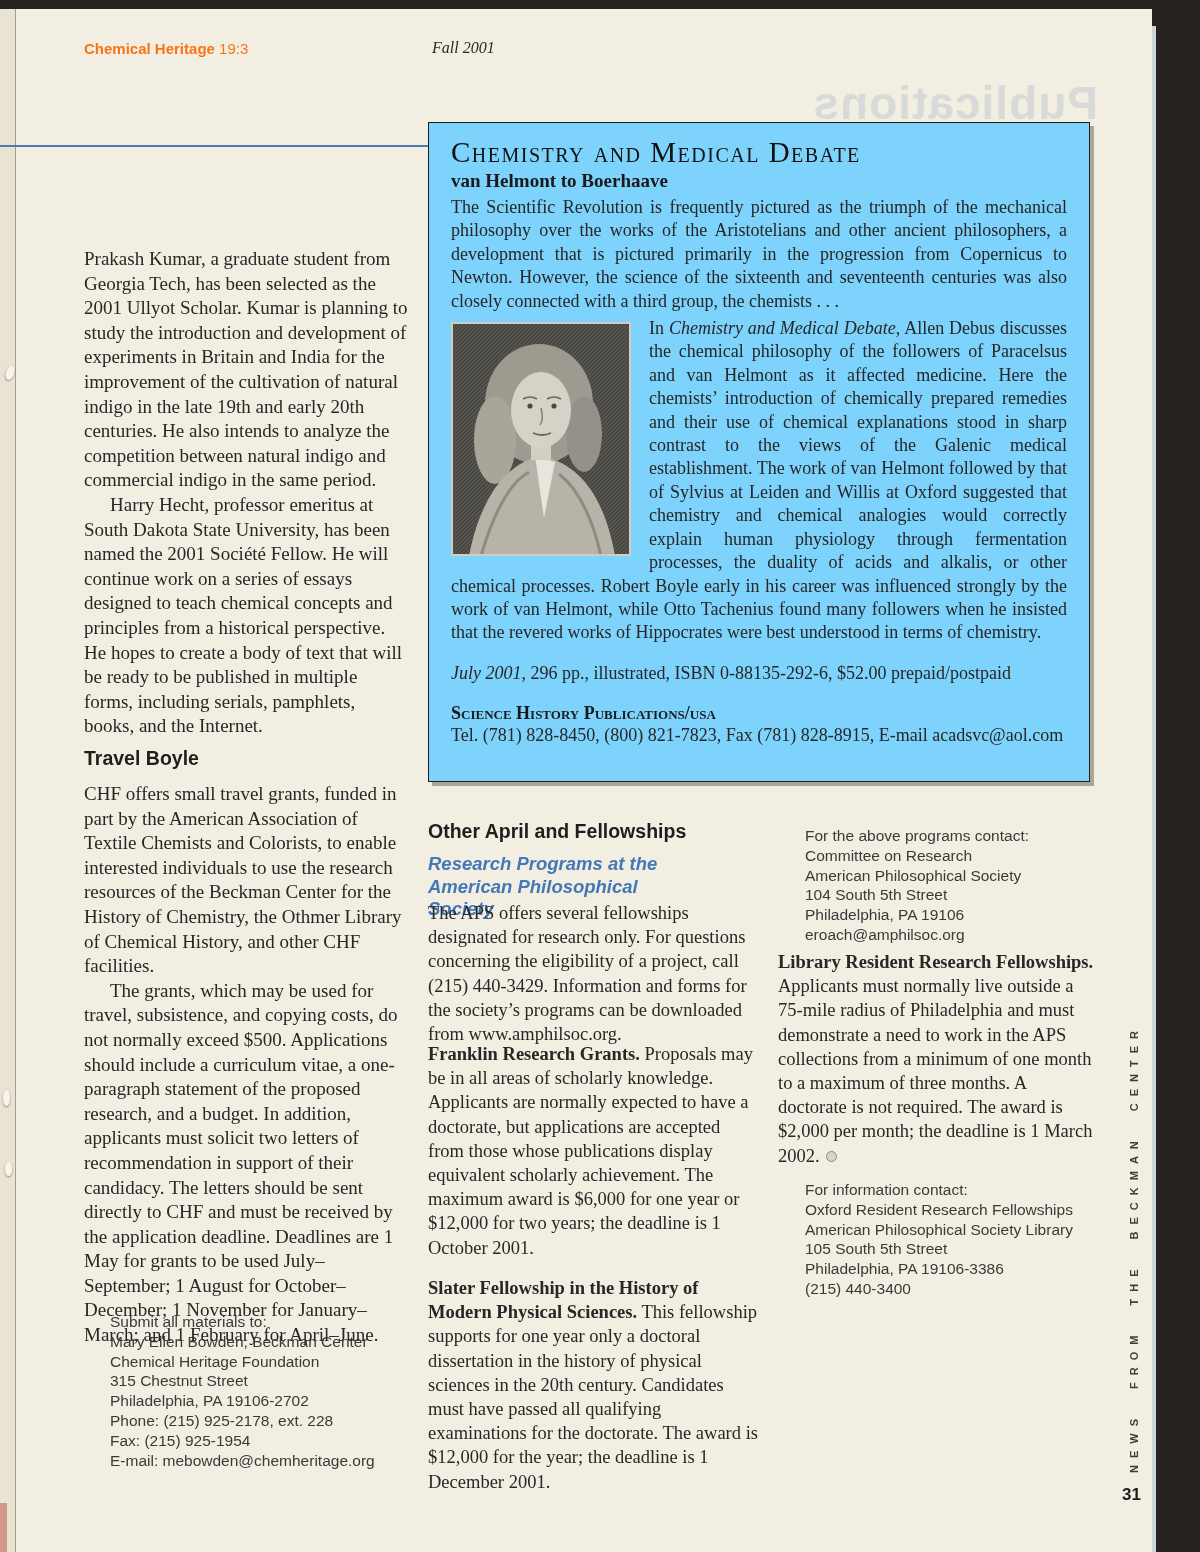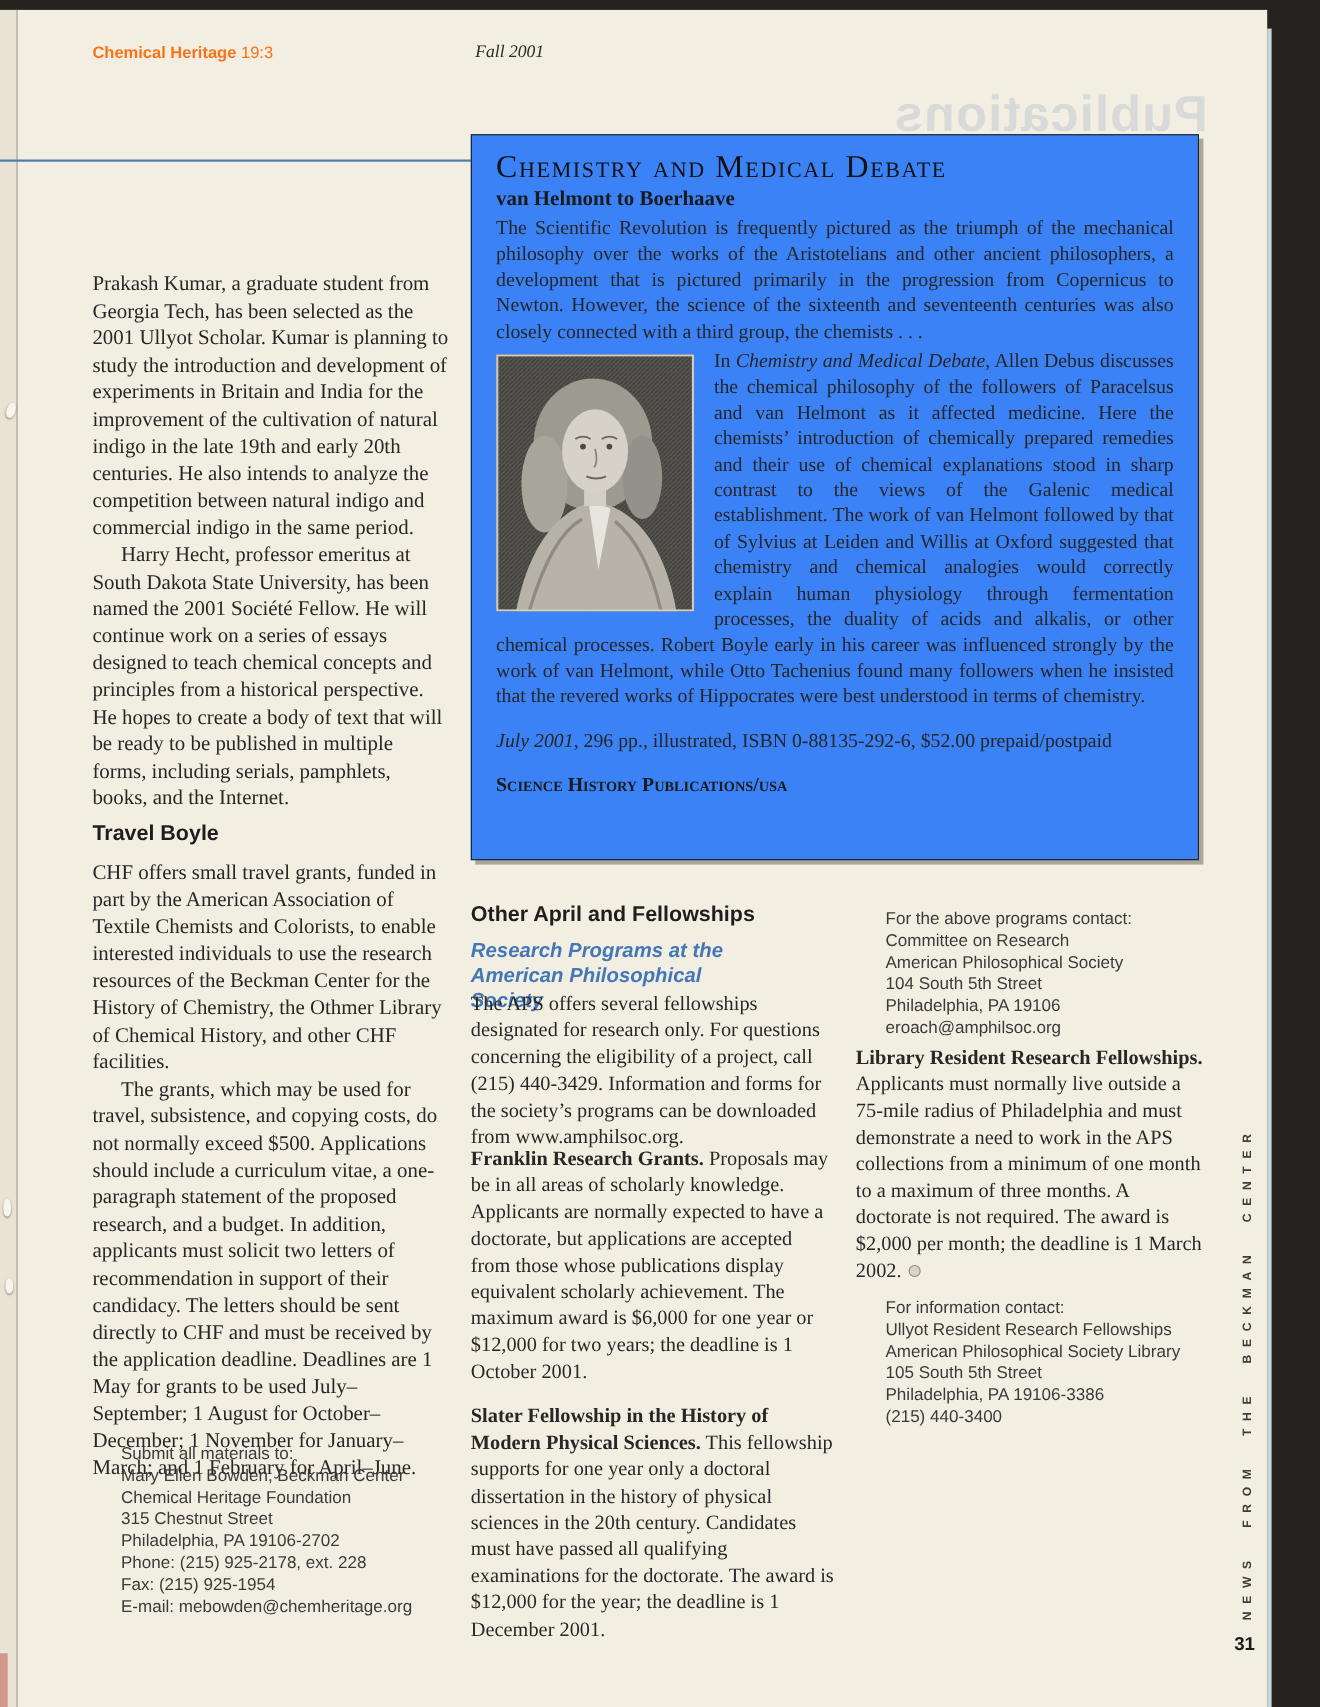--- a/index.html
+++ b/index.html
@@ -23,21 +23,21 @@
   .h-sans{font-family:"Liberation Sans",sans-serif;font-weight:bold;font-size:19.5px;line-height:23px;color:#1e1e1e;}
   .body-serif{font-size:19px;line-height:24.6px;color:#272727;}
   .body-serif p{margin:0;}
   .body-serif p + p{text-indent:26px;}
   .addr{font-family:"Liberation Sans",sans-serif;font-size:15.5px;line-height:19.8px;color:#3a3a3a;}
   .addr div{white-space:nowrap;}
   
   .abs{position:absolute;}
   
   .adbox{position:absolute;left:428px;top:122px;width:662px;height:660px;box-sizing:border-box;
-         background:#3b82f6;border:1.5px solid #1f1f1f;box-shadow:4px 4px 0 rgba(125,118,103,.6);
+         background:#7dd3fc;border:1.5px solid #1f1f1f;box-shadow:4px 4px 0 rgba(125,118,103,.6);
          padding:12px 22px 10px 22px;overflow:hidden;}
   .ad-title{font-variant:small-caps;font-size:29px;letter-spacing:1.5px;color:#121212;line-height:34px;}
   .ad-sub{font-weight:bold;font-size:19px;line-height:23px;color:#1a1a1a;}
   .ad-by{font-style:italic;font-size:19px;line-height:23px;color:#222;}
   .ad-para{font-size:18px;line-height:23.4px;text-align:justify;color:#262626;margin:4px 0 0 0;}
   .portrait{float:left;width:180px;height:234px;margin:9px 18px 4px 0;}
   .ad-pub{font-size:18px;margin-top:18px;}
   .ad-pub .it{font-style:italic;}
   .ad-publisher{font-variant:small-caps;font-weight:bold;font-size:18px;line-height:22px;margin-top:18px;color:#1a1a1a;}
   .ad-line{font-size:18px;line-height:22.6px;}
@@ -130,20 +130,21 @@
         <path d="M82 111 Q91 115 100 111" stroke="#6b655c" stroke-width="1.8" fill="none"></path>
         <rect x="1" y="1" width="178" height="232" fill="none" stroke="#cfccc2" stroke-width="2"></rect>
       </svg>
     </div>
 
     <p class="ad-para"><span>In </span><span style="font-style:italic">Chemistry and Medical Debate</span><span>, Allen Debus discusses the chemical philosophy of the followers of Paracelsus and van Helmont as it affected medicine. Here the chemists’ introduction of chemically prepared remedies and their use of chemical explanations stood in sharp contrast to the views of the Galenic medical establishment. The work of van Helmont followed by that of Sylvius at Leiden and Willis at Oxford suggested that chemistry and chemical analogies would correctly explain human physiology through fermentation processes, the duality of acids and alkalis, or other chemical processes. Robert Boyle early in his career was influenced strongly by the work of van Helmont, while Otto Tachenius found many followers when he insisted that the revered works of Hippocrates were best understood in terms of chemistry.</span></p>
 
     <div class="ad-pub" style="clear:both;"><span class="it">July 2001</span><span>, 296 pp., illustrated,  ISBN 0-88135-292-6,  $52.00 prepaid/postpaid</span></div>
 
     <div class="ad-publisher">Science History Publications/usa</div>
+    <div class="ad-line">Tel. (781) 828-8450, (800) 821-7823, Fax (781) 828-8915, E-mail acadsvc@aol.com</div>
 
   </div>
 
   <div class="abs h-sans" style="left:428px;top:820px;">Other April and Fellowships</div>
   <div class="abs blue-head" style="left:428px;top:853px;width:280px;">Research Programs at the American Philosophical Society</div>
   <div class="abs para-block" style="left:428px;top:901px;width:328px;">The APS offers several fellowships designated for research only. For questions concerning the eligibility of a project, call (215) 440-3429. Information and forms for the society’s programs can be downloaded from www.amphilsoc.org.</div>
 
   <div class="abs para-block" style="left:428px;top:1042px;width:328px;"><span class="runin">Franklin Research Grants.</span><span> Proposals may be in all areas of scholarly knowledge. Applicants are normally expected to have a doctorate, but applications are accepted from those whose publications display equivalent scholarly achievement. The maximum award is $6,000 for one year or $12,000 for two years; the deadline is 1 October 2001.</span></div>
 
   <div class="abs para-block" style="left:428px;top:1276px;width:332px;"><span class="runin">Slater Fellowship in the History of Modern Physical Sciences.</span><span> This fellowship supports for one year only a doctoral dissertation in the history of physical sciences in the 20th century. Candidates must have passed all qualifying examinations for the doctorate. The award is $12,000 for the year; the deadline is 1 December 2001.</span></div>
@@ -154,21 +155,21 @@
     <div>American Philosophical Society</div>
     <div>104 South 5th Street</div>
     <div>Philadelphia, PA 19106</div>
     <div>eroach@amphilsoc.org</div>
   </div>
 
   <div class="abs para-block" style="left:778px;top:950px;width:318px;"><span class="runin">Library Resident Research Fellowships.</span><span> Applicants must normally live outside a 75-mile radius of Philadelphia and must demonstrate a need to work in the APS collections from a minimum of one month to a maximum of three months. A doctorate is not required. The award is $2,000 per month; the deadline is 1 March 2002.</span><span class="dingbat"></span></div>
 
   <div class="abs addr" style="left:805px;top:1180px;">
     <div>For information contact:</div>
-    <div>Ullyot Resident Research Fellowships</div>
+    <div>Oxford Resident Research Fellowships</div>
     <div>American Philosophical Society Library</div>
     <div>105 South 5th Street</div>
     <div>Philadelphia, PA 19106-3386</div>
     <div>(215) 440-3400</div>
   </div>
 
   <div class="vlabel">NEWS FROM THE BECKMAN CENTER</div>
   <div class="pagenum">31</div>
 
 </div>

